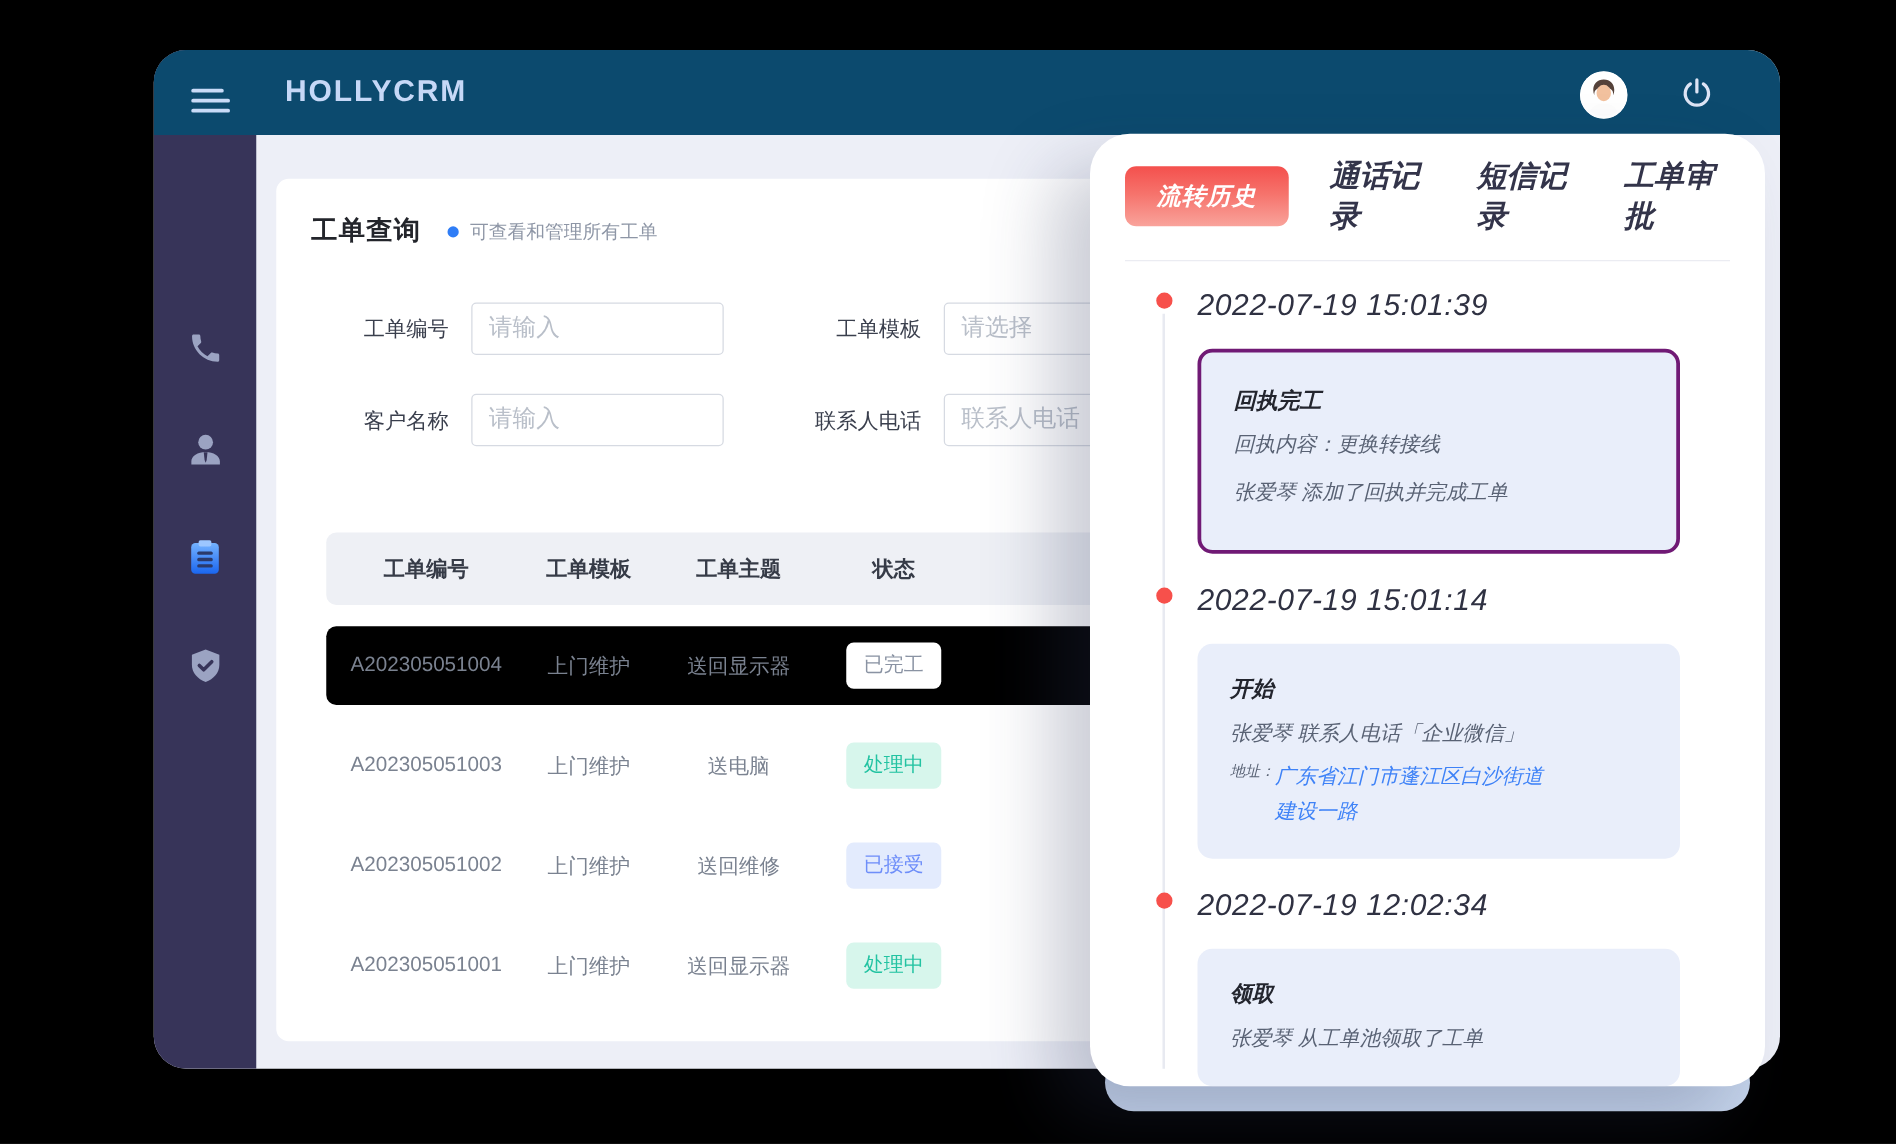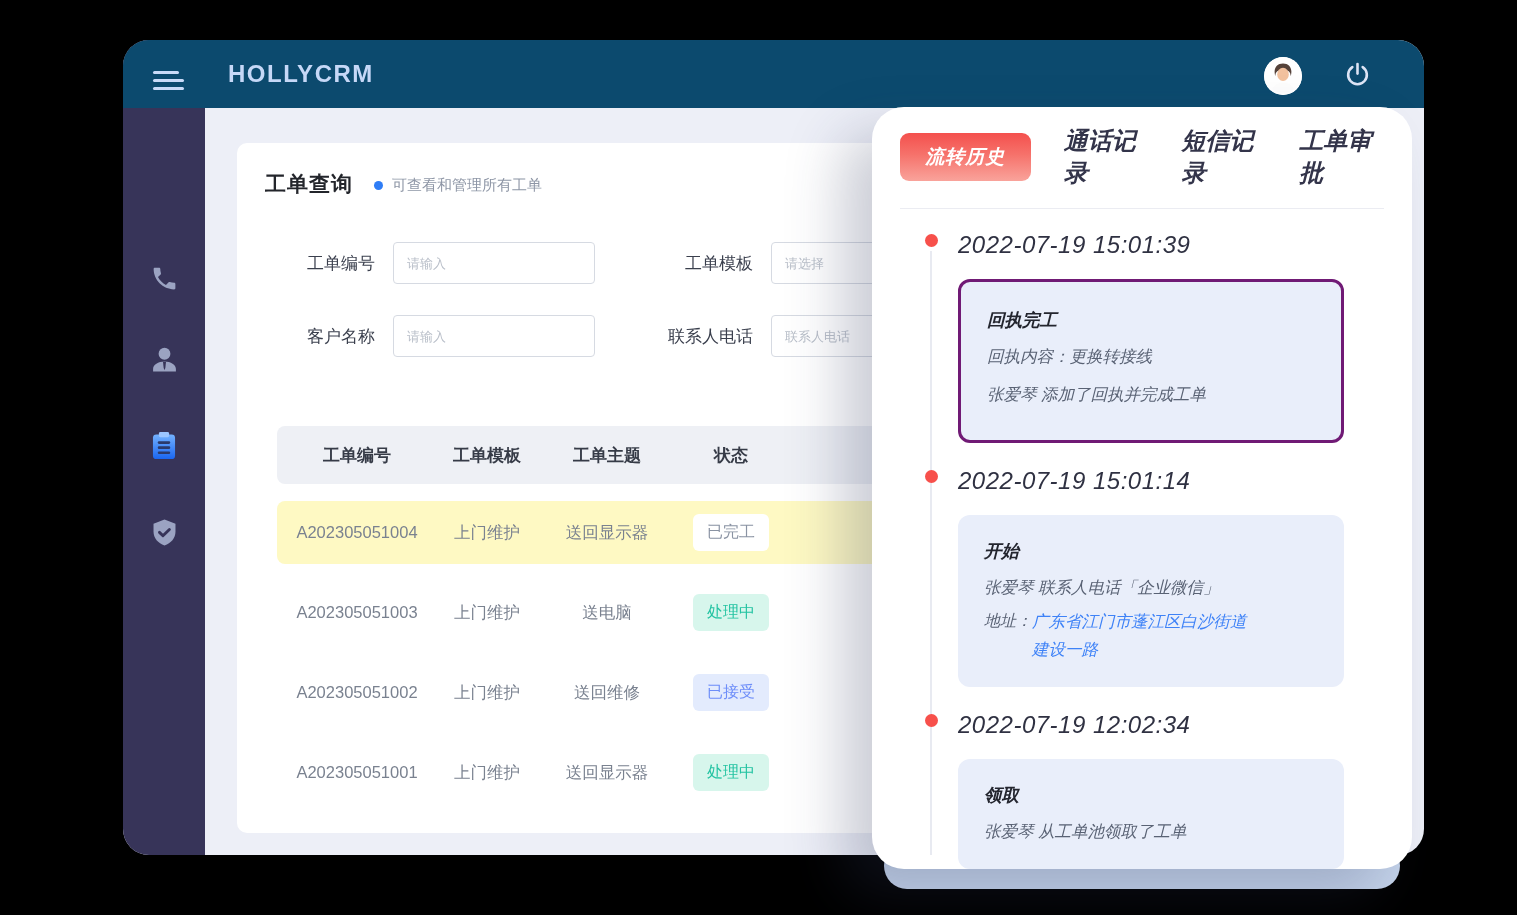--- a/index.html
+++ b/index.html
@@ -23,42 +23,42 @@
 
   .avatar { position:absolute; left:1141px; top:17px; width:38px; height:38px; border-radius:50%;
             overflow:hidden; background:#fff; cursor:pointer; }
   .power-btn { position:absolute; left:1221px; top:21px; width:27px; height:27px; cursor:pointer; }
 
   .nav-item { position:absolute; left:23px; width:36px; height:36px; display:flex;
               align-items:center; justify-content:center; cursor:pointer; }
   .nav-item.n1{ top:220px; } .nav-item.n2{ top:302px; } .nav-item.n3{ top:388px; } .nav-item.n4{ top:474px; }
 
   
-  .content-card { position:absolute; left:114px; top:103px; width:1160px; height:690px;
+  .content-card { position:absolute; left:98px; top:103px; width:1160px; height:690px;
                   background:#fff; border-radius:10px; }
   .page-head { display:flex; align-items:center; padding:27px 0 0 28px; }
   .page-title { font-size:21px; font-weight:bold; color:#23252b; letter-spacing:1px; }
   .title-dot { width:9px; height:9px; border-radius:50%; background:#2f7df6; margin:2px 9px 0 21px; }
   .page-sub { font-size:15px; color:#8e96a6; padding-top:2px; }
 
   .form { margin-top:44px; }
   .form-row { display:flex; align-items:center; height:42px; margin-bottom:31px; padding-left:46px; }
   .f-label { width:92px; text-align:right; font-size:17px; color:#3a3f4d; margin-right:18px; }
   .f-label.wide { width:158px; margin-left:0; }
   .f-input { width:202px; height:42px; border:1px solid #d6dae2; border-radius:4px;
-             padding:0 13px; font-size:13px; color:#3a3f4d; background:#fff; outline:none;
+             padding:0 13px; font-size:19px; color:#3a3f4d; background:#fff; outline:none;
              font-family:"Liberation Sans","DejaVu Sans",sans-serif; }
   .f-input::placeholder { color:#b9bfc9; opacity:1; }
 
   .table { margin:69px 0 0 40px; width:640px; }
   .t-head { display:flex; align-items:center; height:58px; background:#eef0f5; border-radius:8px;
             font-size:17px; font-weight:bold; color:#363b47; }
   .t-row  { display:flex; align-items:center; height:63px; margin-top:17px; border-radius:8px;
             font-size:16.5px; color:#7a8290; cursor:pointer; }
-  .t-row--hl { background:#fef9c3;align-items:center; }
+  .t-row--hl { background:#000000;align-items:center; }
   .c1{ width:160px; text-align:center; } .c2{ width:100px; text-align:center; }
   .c3{ width:140px; text-align:center; } .c4{ width:108px; text-align:center; }
   .badge { display:inline-block; min-width:76px; padding:8px 0; border-radius:6px; font-size:16px; }
   .badge--done       { background:#ffffff; color:#8a93a3; }
   .badge--processing { background:#d7f6ec; color:#23c3a2; }
   .badge--accepted   { background:#e3ebfd; color:#6e8ef9; }
 
   
   .panel-under { position:absolute; left:884px; top:843px; width:516px; height:46px;
                  border-radius:24px; background:#c6d5ec; z-index:9; }
@@ -78,21 +78,21 @@
                       background:#e8eaf1; }
   .entry { position:relative; margin-bottom:24px; }
   .t-time { position:relative; font-size:24px; color:#2f3142; letter-spacing:.5px; }
   .t-time .dot { position:absolute; left:-33px; top:3px; width:13px; height:13px; border-radius:50%;
                  background:#f7504b; }
   .card { width:386px; margin-top:20px; background:#e9eefa; border-radius:12px; padding:24px 26px; }
   .card--hl { border:3px solid #701a75; padding:26px 26px 32px 26px; }
   .card-title { font-size:17.5px; font-weight:bold; color:#23252e; }
   .card-line  { font-size:16.5px; color:#596274; line-height:1.7; margin-top:10px; }
   .addr-row { display:flex; margin-top:6px; }
-  .addr-label { font-size:16px; color:#596274; line-height:1.7;text-align:right; }
+  .addr-label { font-size:12px; color:#596274; line-height:1.7;text-align:right; }
   .addr-text { font-size:16.5px; color:#3e82f7; line-height:1.7; width:222px; font-weight:500; cursor:pointer; }
 </style>
 </head>
 <body>
 
 <div class="window">
   <div class="win-sidebar"></div>
   <div class="win-header">
     <div class="hamburger">
       <span></span>

